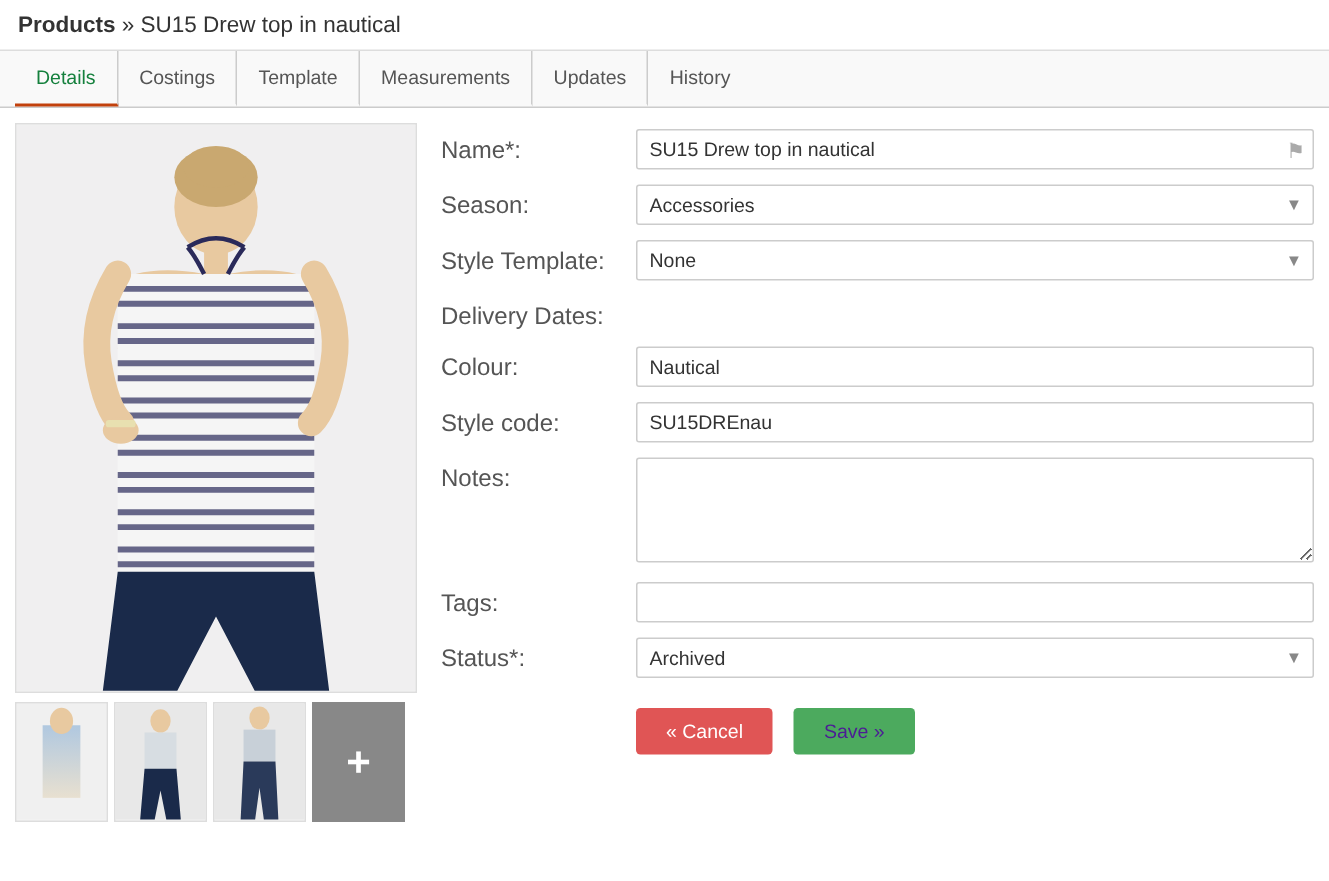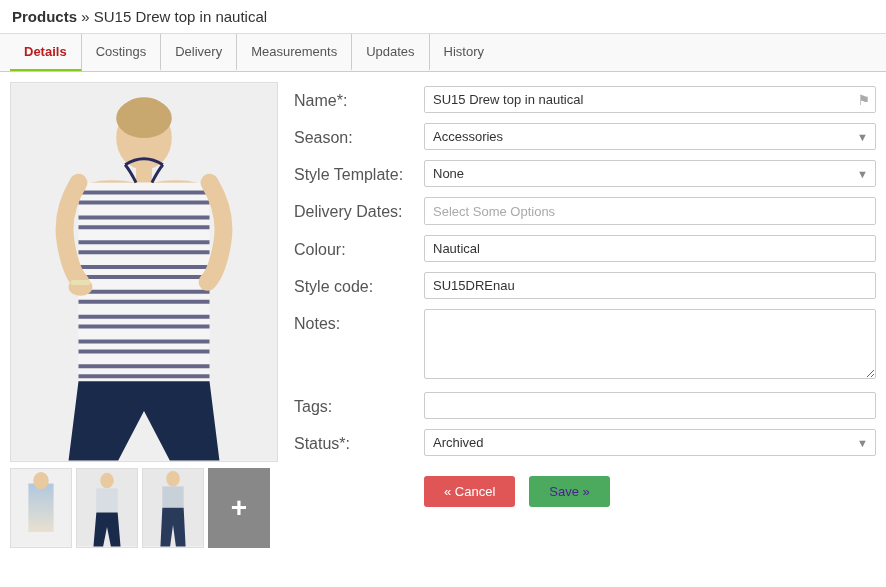--- a/index.html
+++ b/index.html
@@ -26,23 +26,23 @@
       padding: 10px 14px;
       cursor: pointer;
       font-size: 13px;
       color: #555;
       border: none;
       background: none;
       border-bottom: 2px solid transparent;
       white-space: nowrap;
     }
     .tab.active {
-      color: #b91c1c;
-      border-bottom: 2px solid #84cc16;
-      font-weight: bold;
+      color: #15803d;
+      border-bottom: 2px solid #c2410c;
+      font-weight: normal;
     }
     .tab:not(:last-child) {
       border-right: 1px solid #ccc;
     }
 
     
     .content {
       display: flex;
       padding: 10px;
       gap: 16px;
@@ -211,21 +211,21 @@
 </head>
 <body>
 
 <div class="breadcrumb">
   <a href="#">Products</a><span> » </span><span>SU15 Drew top in nautical</span>
 </div>
 
 <div class="tabs">
   <button class="tab active">Details</button>
   <button class="tab">Costings</button>
-  <button class="tab">Delivery</button>
+  <button class="tab">Template</button>
   <button class="tab">Measurements</button>
   <button class="tab">Updates</button>
   <button class="tab">History</button>
 </div>
 
 <div class="content">
 
   <div class="images-panel">
     <div class="main-image">
 
@@ -351,25 +351,20 @@
             <option>Template A</option>
             <option>Template B</option>
           </select>
           <span class="select-arrow">▼</span>
         </div>
       </div>
     </div>
 
     <div class="form-row">
       <div class="form-label">Delivery Dates:</div>
-      <div class="form-field">
-        <div class="delivery-dates-field">
-          <span>Select Some Options</span>
-        </div>
-      </div>
     </div>
 
     <div class="form-row">
       <div class="form-label">Colour:</div>
       <div class="form-field">
         <input type="text" value="Nautical" style="">
       </div>
     </div>
 
     <div class="form-row">

